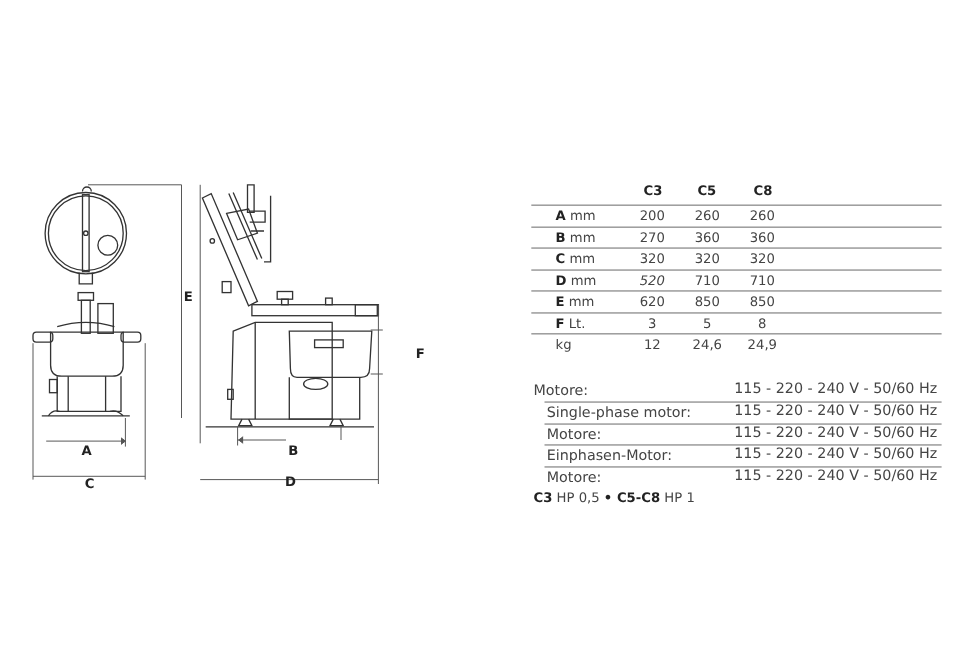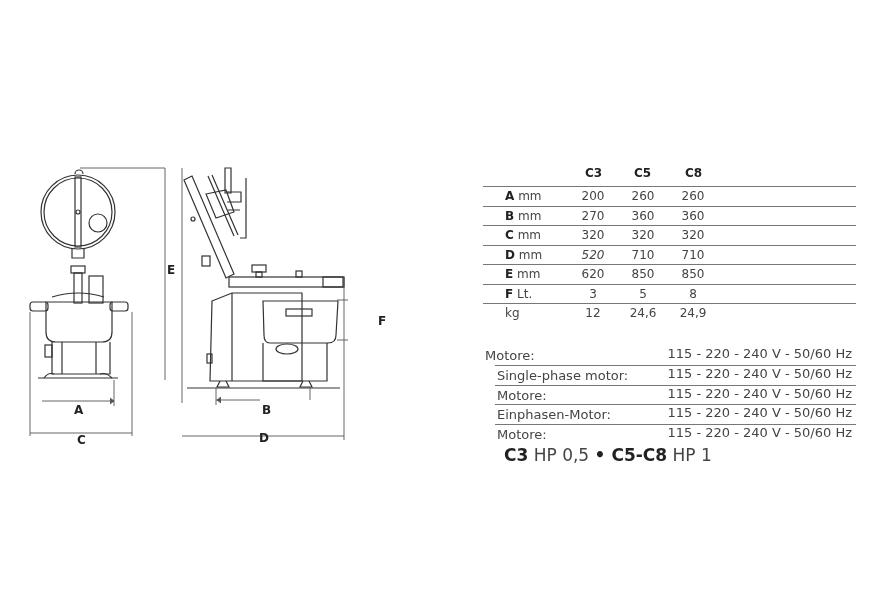--- a/index.html
+++ b/index.html
@@ -13,21 +13,21 @@
   .row { position:relative; height:18.5px; border-top:1.5px solid #777; }
   .row span { position:absolute; top:2px; font-size:12px; }
   .row .lbl { left:22px; width:70px; }
   .row .lbl b { color:#222; font-weight:bold; }
   .row .v { width:40px; text-align:center; }
   .motor { position:absolute; left:483px; top:346px; width:373px; font-size:13px; color:#444; }
   .mrow { position:relative; height:18.8px; }
   .mrow + .mrow { border-top:1.5px solid #777;margin-left:12px; }
   .mrow .ml { position:absolute; left:2px; top:2px; }
   .mrow .mv { position:absolute; right:4px; top:0; }
-  .hp { position:absolute; left:504px; top:445px; font-size:17px; color:#444; }
+  .hp { position:absolute; left:485px; top:445px; font-size:12px; color:#444; }
   .hp b { color:#222; }
 </style>
 </head>
 <body>
 
 <div class="drawing">
   <svg width="420" height="600" viewBox="0 0 420 600">
     <g fill="none" stroke="#333" stroke-width="1.2">
 
       <circle cx="78" cy="212" r="37"></circle>

